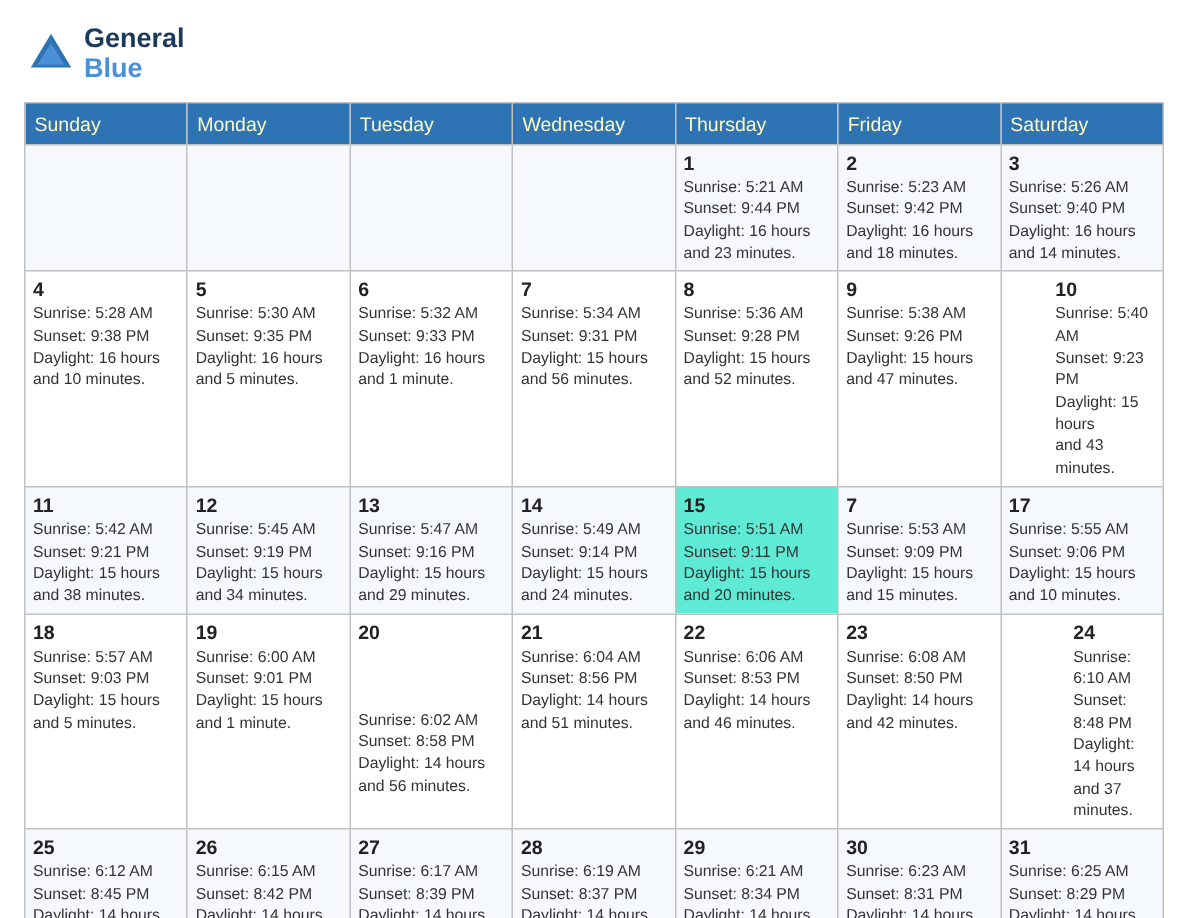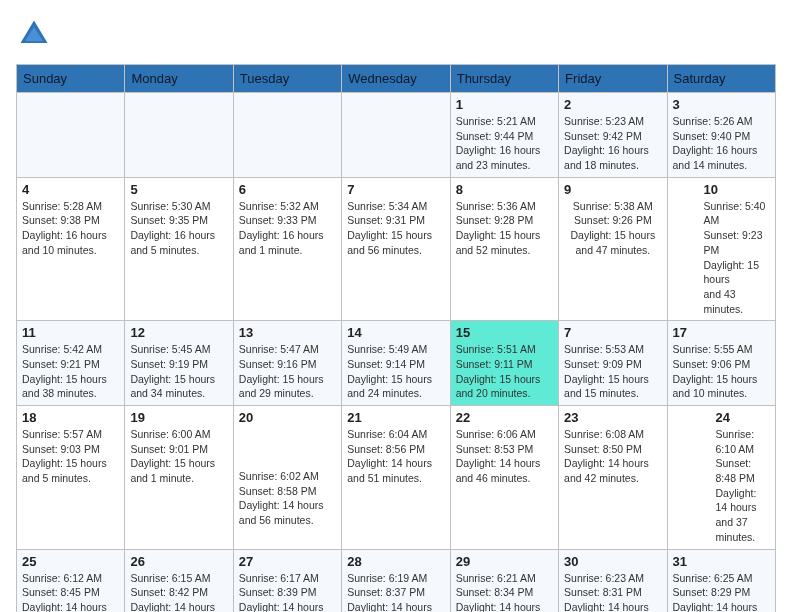--- a/index.html
+++ b/index.html
@@ -46,21 +46,21 @@
       font-size: 16px;
       color: #444;
     }
     .calendar {
       width: 100%;
       border-collapse: collapse;
       font-size: 11px;
     }
     .calendar th {
       background: #2e74b5;
-      color: #0f172a;
+      color: #fef9c3;
       text-align: left;
       padding: 6px 6px;
       font-size: 13px;
       font-weight: normal;
       border: 1px solid #c0c0c0;
     }
     .calendar td {
       border: 1px solid #c0c0c0;
       vertical-align: top;
       padding: 4px 5px;
@@ -91,20 +91,24 @@
   </style>
 </head>
 <body>
 
 <div class="header">
   <div class="logo">
     <svg class="logo-icon" viewBox="0 0 40 40">
       <polygon points="20,5 35,30 5,30" fill="#2e74b5"></polygon>
       <polygon points="20,12 30,28 10,28" fill="#4a90d9"></polygon>
     </svg>
+    <div class="logo-text">
+      <div>General</div>
+      <div><span>Blue</span></div>
+    </div>
   </div>
   <div class="title-block">
     <div class="month-title"></div>
     <div class="location"></div>
   </div>
 </div>
 
 <table class="calendar">
   <thead>
     <tr>
@@ -176,21 +180,21 @@
         </td>
         <td style="background: rgb(255, 255, 255);">
           <div class="day-num">8</div>
           <div class="day-info" style="white-space: pre-line;">Sunrise: 5:36 AM
 Sunset: 9:28 PM
 Daylight: 15 hours
 and 52 minutes.</div>
         </td>
         <td style="background: rgb(255, 255, 255);">
           <div class="day-num">9</div>
-          <div class="day-info" style="white-space: pre-line; text-align: center;">Sunrise: 5:38 AM
+          <div class="day-info" style="white-space: pre-line;">Sunrise: 5:38 AM
 Sunset: 9:26 PM
 Daylight: 15 hours
 and 47 minutes.</div>
         </td>
         <td style="background: rgb(255, 255, 255); padding-left: 36px;">
           <div class="day-num">10</div>
           <div class="day-info" style="white-space: pre-line;">Sunrise: 5:40 AM
 Sunset: 9:23 PM
 Daylight: 15 hours
 and 43 minutes.</div>

